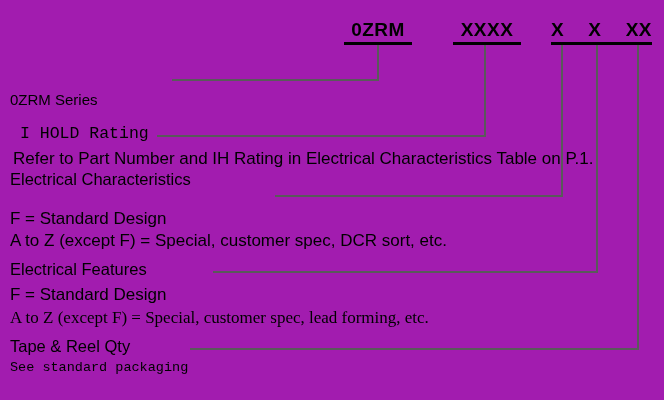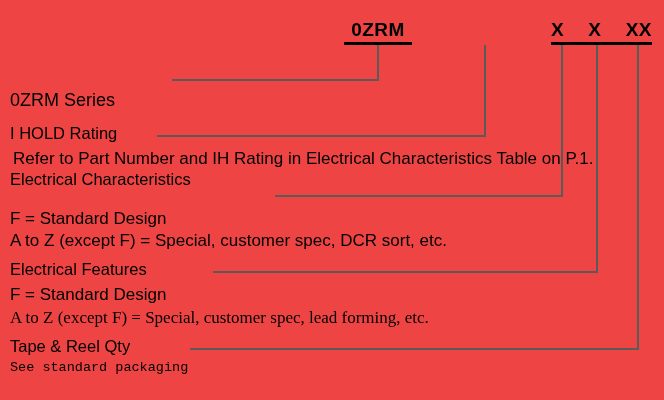--- a/index.html
+++ b/index.html
@@ -4,21 +4,21 @@
 <style>
   html, body {
     margin: 0;
     padding: 0;
     background: #ffffff;
   }
   #root {
     position: relative;
     width: 664px;
     height: 400px;
-    background: #ef4444;
+    background: #a21caf;
     font-family: "Liberation Sans", sans-serif;
     color: #000000;
     overflow: hidden;
   }
 
   
   .code-group {
     position: absolute;
     text-align: center;
     white-space: nowrap;
@@ -59,21 +59,21 @@
   
   .label-major {
     position: absolute;
     font-size: 16.5px;
     line-height: 19px;
     white-space: nowrap;
     color: #000;
   }
   .label-minor {
     position: absolute;
-    font-size: 18px;
+    font-size: 15px;
     line-height: 16px;
     white-space: nowrap;
     color: #000;
   }
   .label-sub {
     position: absolute;
     font-size: 17px;
     line-height: 15px;
     white-space: nowrap;
     color: #000;
@@ -89,20 +89,24 @@
 </head>
 <body>
 
 <div id="root">
 
   <div class="code-group" style="left:344px; top:19px; width:68px;">
     <div class="code-text">0ZRM</div>
     <div class="code-underline"></div>
   </div>
 
+  <div class="code-group" style="left:453px; top:19px; width:68px;">
+    <div class="code-text">XXXX</div>
+    <div class="code-underline"></div>
+  </div>
 
   <div class="code-group" style="left:551px; top:19px; width:101px;">
     <div class="code-row-inner">
       <span class="code-text code-sub">X</span>
       <span class="code-text code-sub">X</span>
       <span class="code-text code-sub">XX</span>
     </div>
     <div class="code-underline"></div>
   </div>
 
@@ -116,21 +120,21 @@
   <div class="hline" style="left:275px; top:195px; width:288px;"></div>
 
   <div class="vline" style="left:596px; top:45px; height:228px;"></div>
   <div class="hline" style="left:213px; top:271px; width:385px;"></div>
 
   <div class="vline" style="left:637px; top:45px; height:305px;"></div>
   <div class="hline" style="left:190px; top:348px; width:449px;"></div>
 
   <div class="label-minor" style="left:10px; top:92px;">0ZRM Series</div>
 
-  <div class="label-major" style="left:10px; top:124px;">I HOLD Rating</div>
+  <div class="label-major" style="left:20px; top:124px;font-family:Liberation Mono, monospace;">I HOLD Rating</div>
   <div class="label-sub" style="left:13px; top:151px;">Refer to Part Number and IH Rating in Electrical Characteristics Table on P.1.</div>
 
   <div class="label-major" style="left:10px; top:170px;">Electrical Characteristics</div>
   <div class="label-sub" style="left:10px; top:211px;">F = Standard Design</div>
   <div class="label-sub" style="left:10px; top:233px;text-align:center;">A to Z (except F) = Special, customer spec, DCR sort, etc.</div>
 
   <div class="label-major" style="left:10px; top:260px;">Electrical Features</div>
   <div class="label-sub" style="left:10px; top:287px;">F = Standard Design</div>
   <div class="label-sub" style="left:10px; top:310px;font-family:Liberation Serif, serif;">A to Z (except F) = Special, customer spec, lead forming, etc.</div>
 

